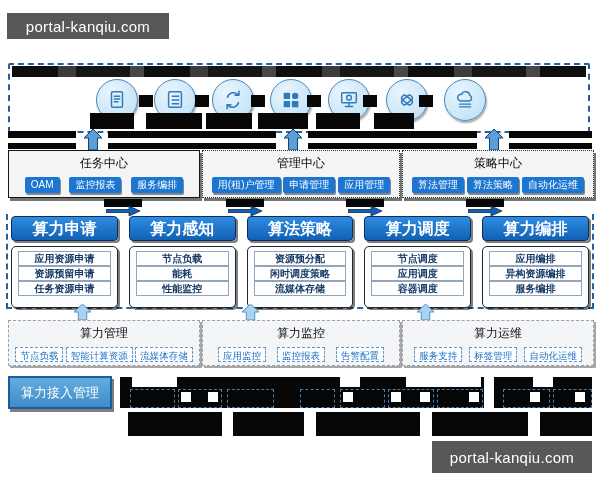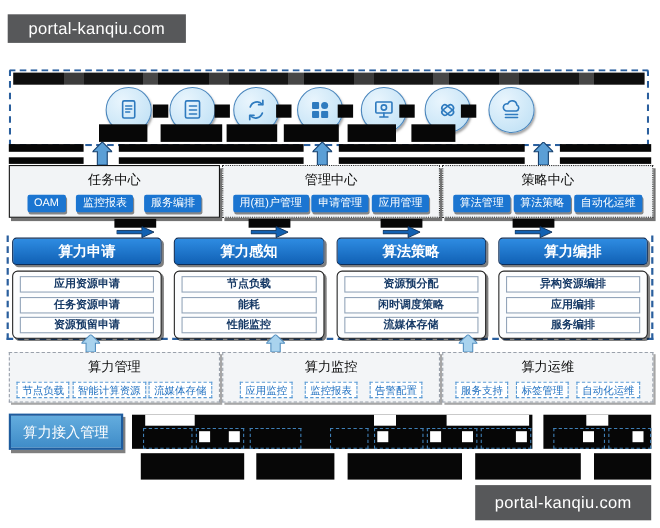--- a/index.html
+++ b/index.html
@@ -35,26 +35,26 @@
   .chip-row{display:flex;justify-content:space-evenly;margin:5px 6px 0;}
   .chip{background:#1b75d1;color:#fff;font-size:10px;line-height:16px;height:16px;
         padding:0 6px;border-radius:2px;border:0;box-shadow:1px 2px 0 rgba(0,0,0,.45);
         white-space:nowrap;font-family:inherit;cursor:pointer;}
 
   
   .columns-region{position:absolute;left:6px;top:214px;width:584px;height:93px;
                   border:2px dashed #2a5f9e;border-top:none;}
   .cols{position:absolute;left:3px;right:3px;top:2px;display:flex;gap:11px;}
   .col{flex:1;display:flex;flex-direction:column;min-width:0;}
-  .col-header{height:23px;line-height:23px;text-align:center;color:#fff;font-weight:bold;font-size:13px;
+  .col-header{height:23px;line-height:23px;text-align:center;color:#fff;font-weight:bold;font-size:16px;
               background:linear-gradient(180deg,#2e8ce2,#1161b5);border:1.5px solid #0d2c56;
               border-radius:4px;box-shadow:2px 2px 0 rgba(0,0,0,.5);}
   .col-panel{margin-top:5px;height:52px;background:#fcfdfe;border:1.5px solid #262626;border-radius:5px;
              box-shadow:2px 2px 0 rgba(0,0,0,.5);padding:4px 6px;display:flex;flex-direction:column;
-             justify-content:space-between;}
+             justify-content:flex-start;}
   .col-item{height:13px;line-height:13px;border:1px solid #93a5ba;background:#fff;text-align:center;
             font-size:10px;font-weight:bold;color:#173a66;white-space:nowrap;overflow:hidden;}
 
   
   .lpanel{position:absolute;background:#f3f5f7;border:1px dashed #9aa1ab;
           box-shadow:2px 2px 0 rgba(0,0,0,.35);}
   .dchip-row{display:flex;justify-content:space-evenly;margin:5px 4px 0;}
   .dchip{border:1px dashed #5b9bd5;color:#1e6fc0;background:#fff;font-size:9.5px;line-height:15px;
          height:15px;padding:0 4px;white-space:nowrap;font-family:inherit;cursor:pointer;}
 
@@ -201,45 +201,53 @@
   <div class="right-arrow" style="left:468px;top:205px"><svg width="34" height="12" viewBox="0 0 34 12">
         <path d="M0 4.5 H23 V1 L34 6 L23 11 V7.5 H0 Z" fill="#1261b2" stroke="#0a2b52" stroke-width="0.8"></path>
       </svg></div>
 
   <div class="columns-region">
     <div class="cols">
       <div class="col">
         <div class="col-header">算力申请</div>
         <div class="col-panel">
           <div class="col-item">应用资源申请</div>
+          <div class="col-item">资源预留申请</div>
           <div class="col-item">任务资源申请</div>
-          <div class="col-item">资源预留申请</div>
         </div>
       </div>
       <div class="col">
         <div class="col-header">算力感知</div>
         <div class="col-panel">
           <div class="col-item">节点负载</div>
           <div class="col-item">能耗</div>
           <div class="col-item">性能监控</div>
         </div>
       </div>
       <div class="col">
         <div class="col-header">算法策略</div>
         <div class="col-panel">
           <div class="col-item">资源预分配</div>
           <div class="col-item">闲时调度策略</div>
           <div class="col-item">流媒体存储</div>
         </div>
       </div>
       <div class="col">
+        <div class="col-header">算力调度</div>
+        <div class="col-panel">
+          <div class="col-item">节点调度</div>
+          <div class="col-item">应用调度</div>
+          <div class="col-item">容器调度</div>
+        </div>
+      </div>
+      <div class="col">
         <div class="col-header">算力编排</div>
         <div class="col-panel">
+          <div class="col-item">应用编排</div>
           <div class="col-item">异构资源编排</div>
-          <div class="col-item">应用编排</div>
           <div class="col-item">服务编排</div>
         </div>
       </div>
     </div>
   </div>
 
   <div class="up-arrow-light" style="left:74px;top:304px"><svg width="17" height="16" viewBox="0 0 17 16">
         <path d="M8.5 0 L17 8 H12.75 V16 H4.25 V8 H0 Z" fill="#a9d3ee" stroke="#5590c0"></path>
       </svg></div>
   <div class="up-arrow-light" style="left:242px;top:304px"><svg width="17" height="16" viewBox="0 0 17 16">

